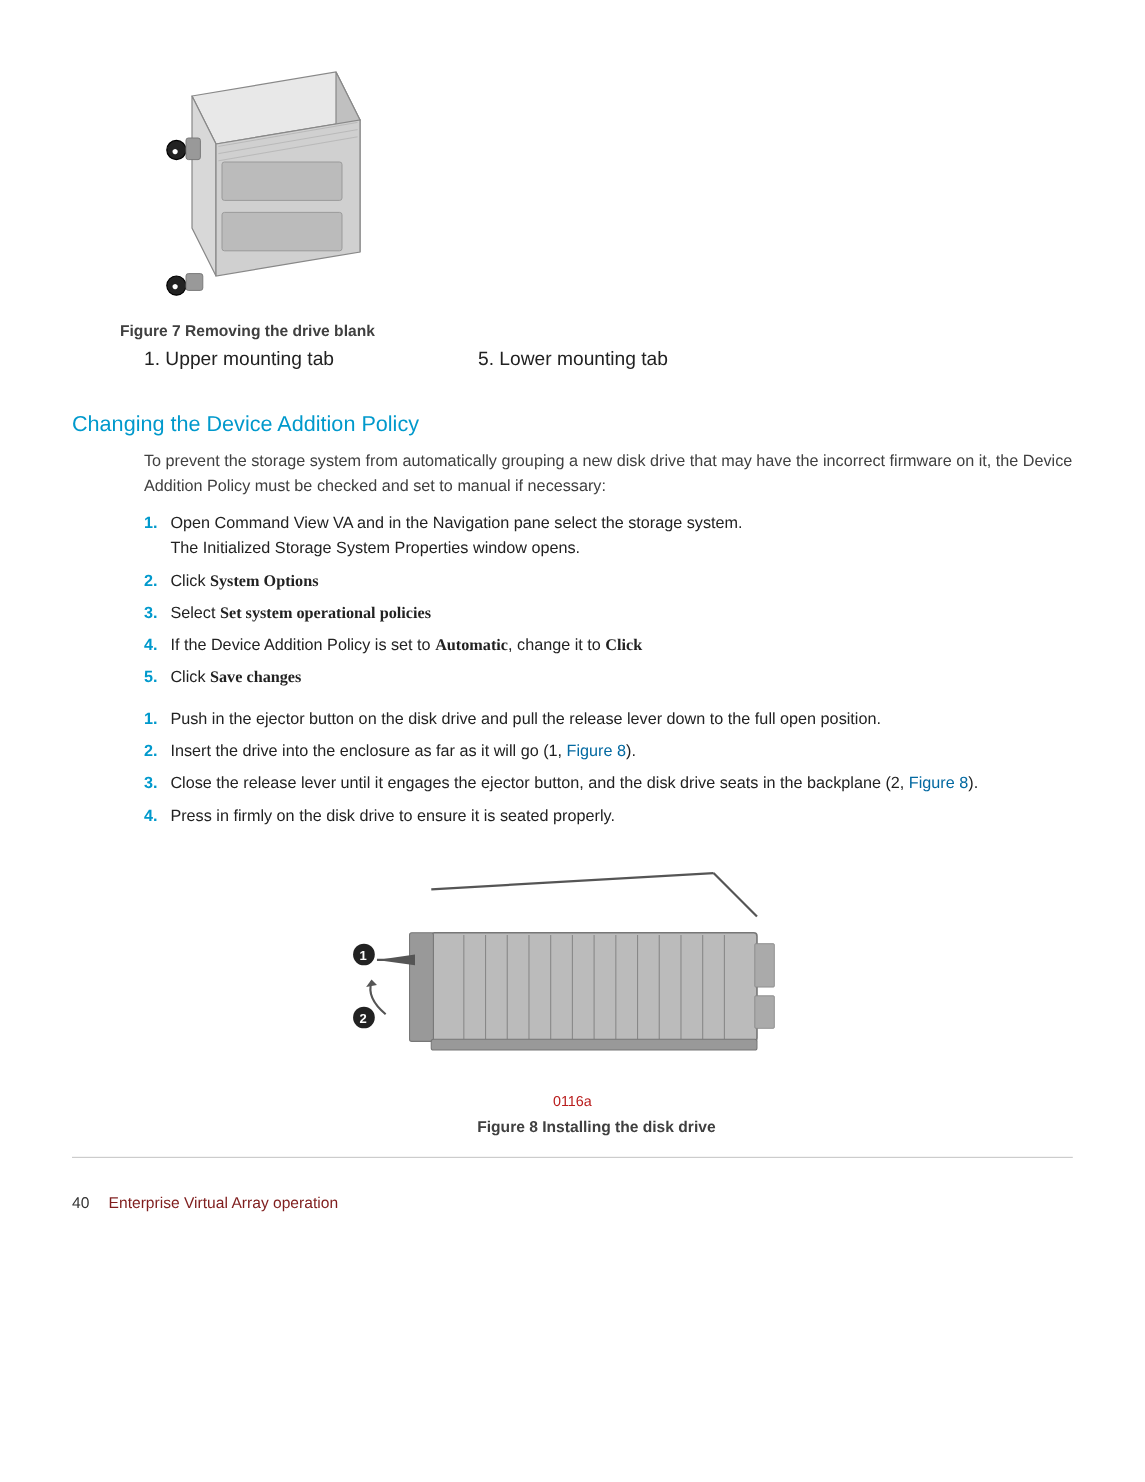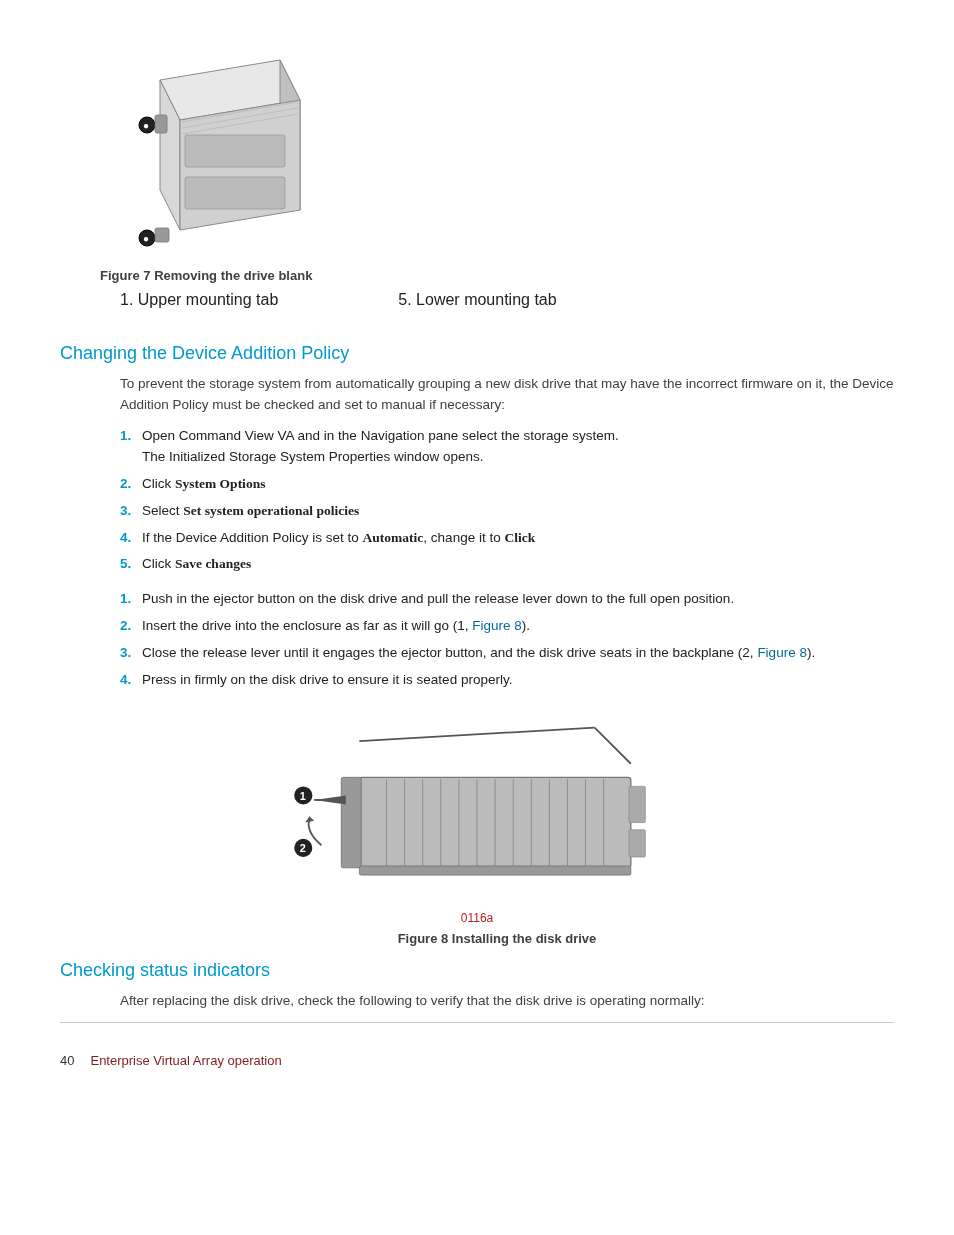--- a/index.html
+++ b/index.html
@@ -251,24 +251,20 @@
         <circle cx="18" cy="148" r="10" fill="#222"></circle>
         <text x="14" y="153" font-size="12" fill="white" font-weight="bold">2</text>
 
         <rect x="80" y="168" width="300" height="10" rx="2" fill="#999" stroke="#777" stroke-width="1"></rect>
       </svg>
       <div class="figure-code">0116a</div>
       <div class="figure-caption">Figure 8 Installing the disk drive</div>
     </div>
   </div>
 
-  <div>
-    <h2 class="section-heading">Checking status indicators</h2>
-    <p class="body-para">After replacing the disk drive, check the following to verify that the disk drive is operating normally:</p>
-  </div>
 
   <hr class="footer-line">
   <div class="page-footer">
     <span class="page-number">40</span>
     <span class="footer-text">Enterprise Virtual Array operation</span>
   </div>
 
 </div>
 
 </body></html>

